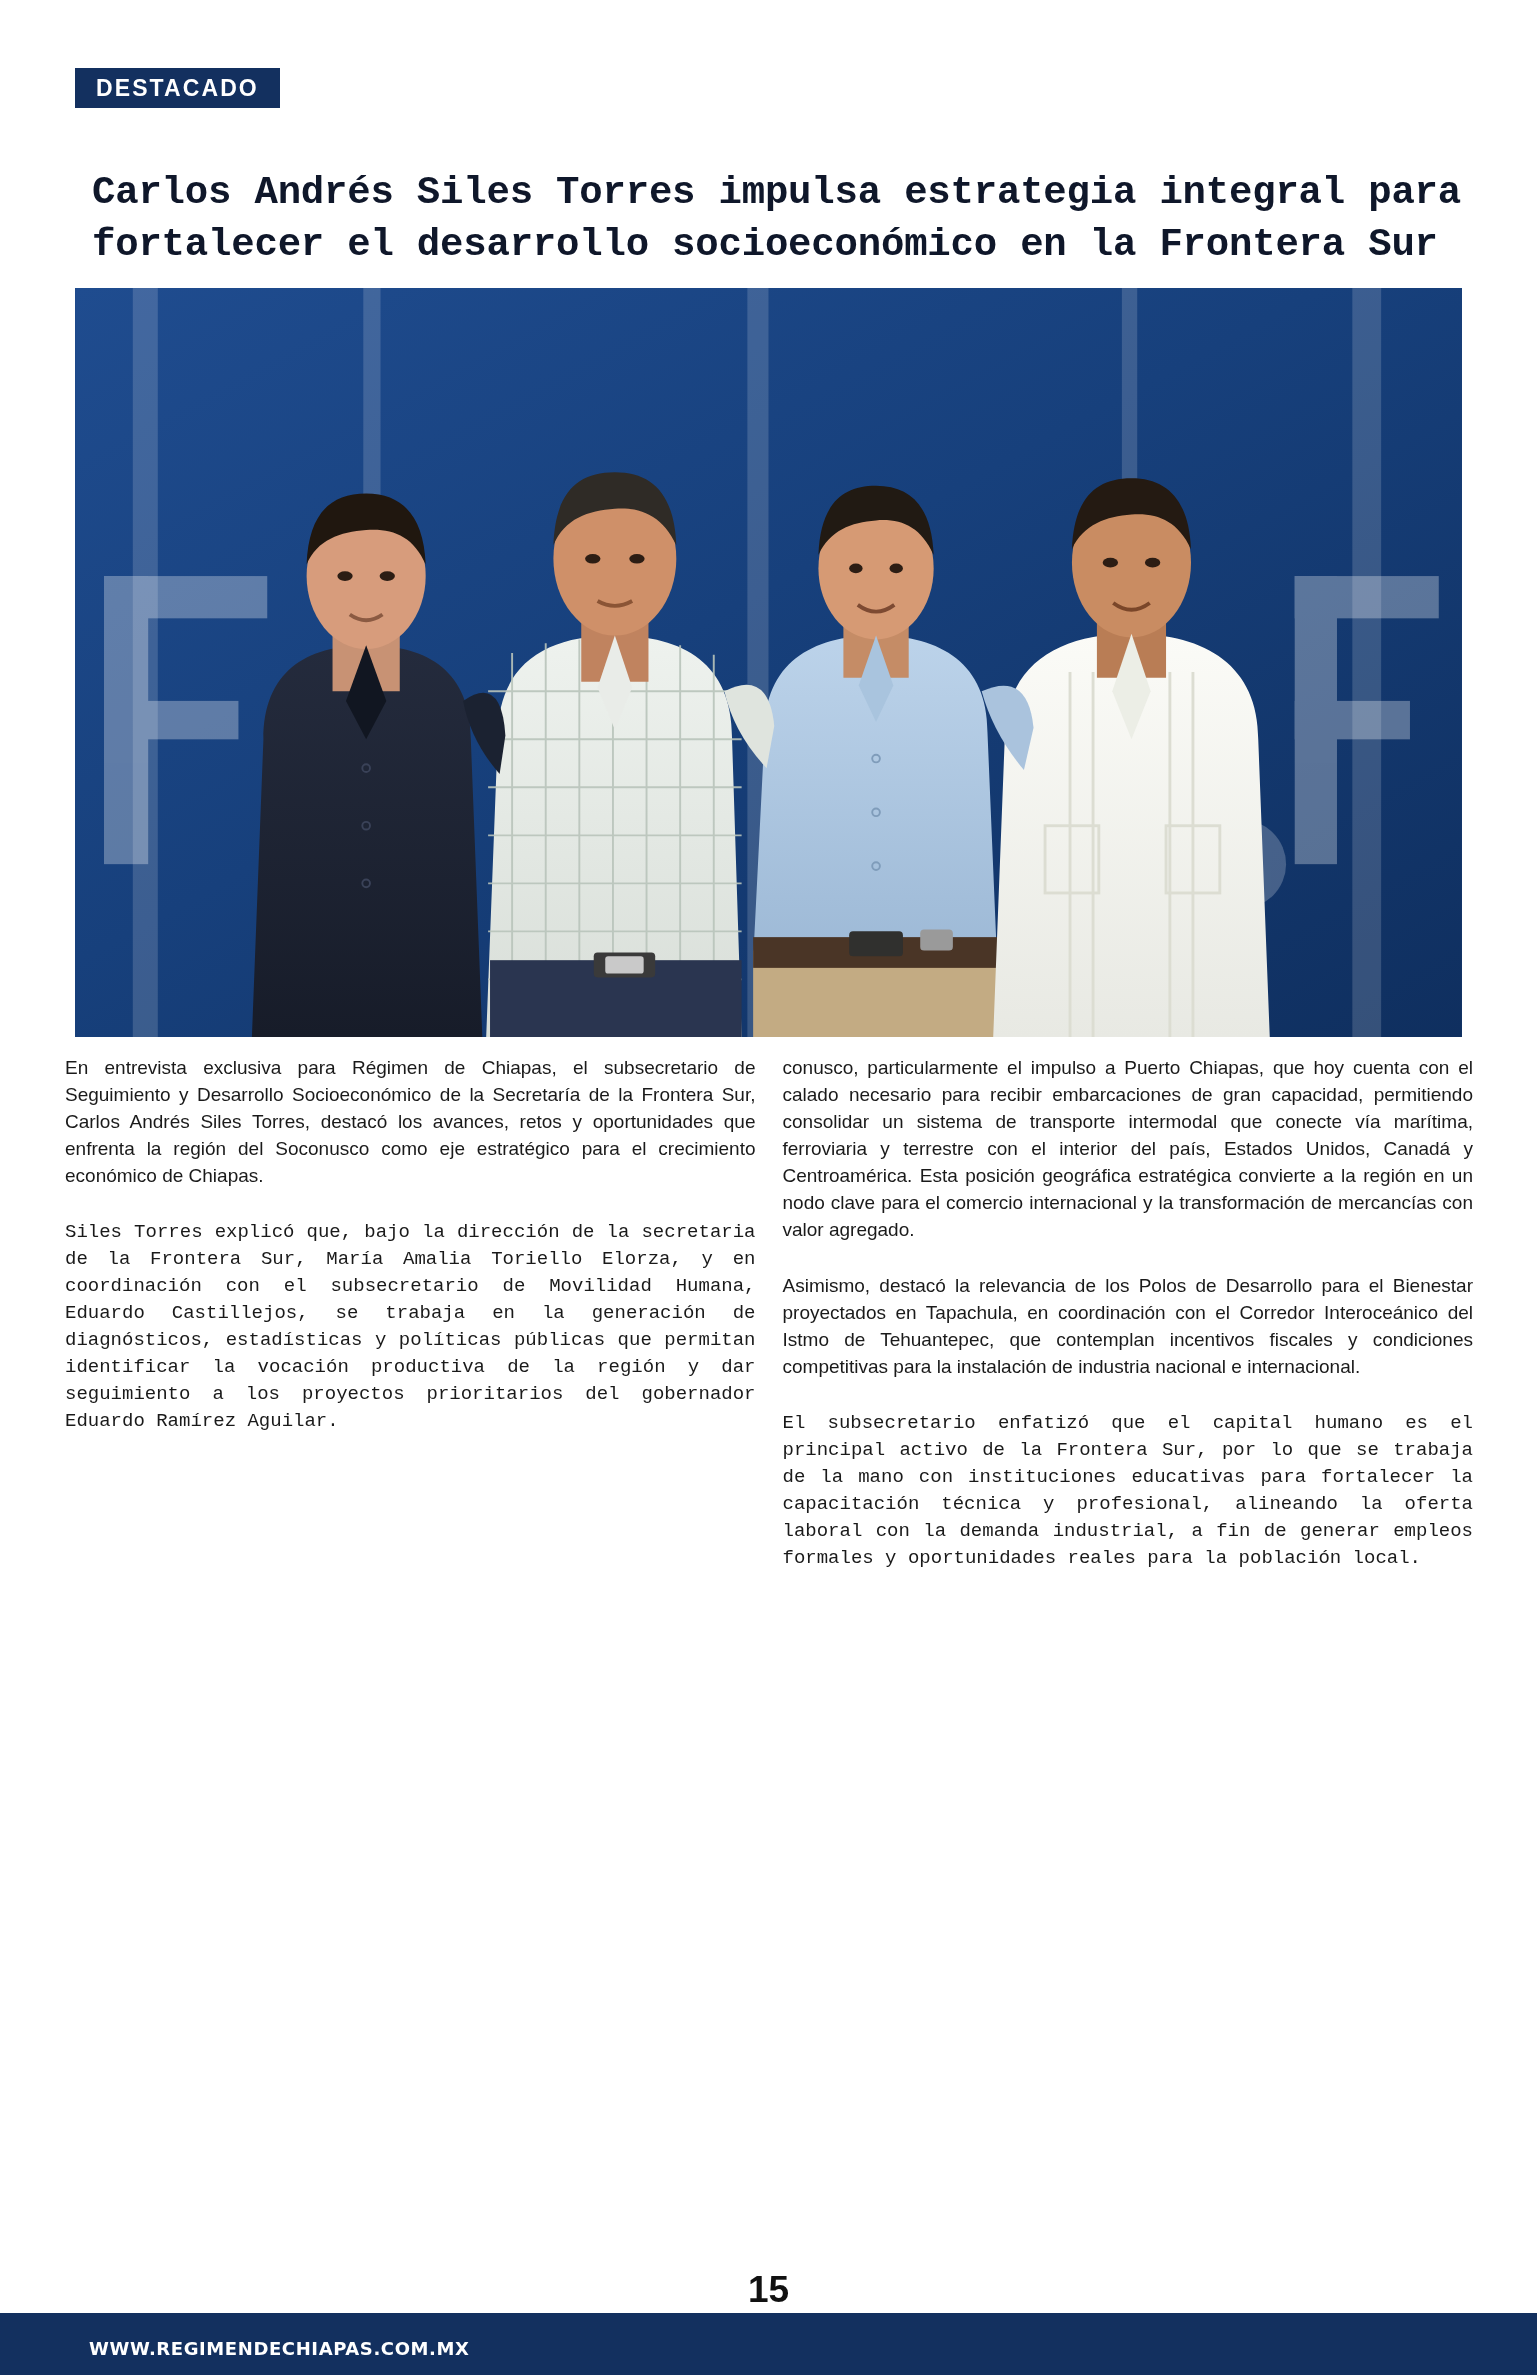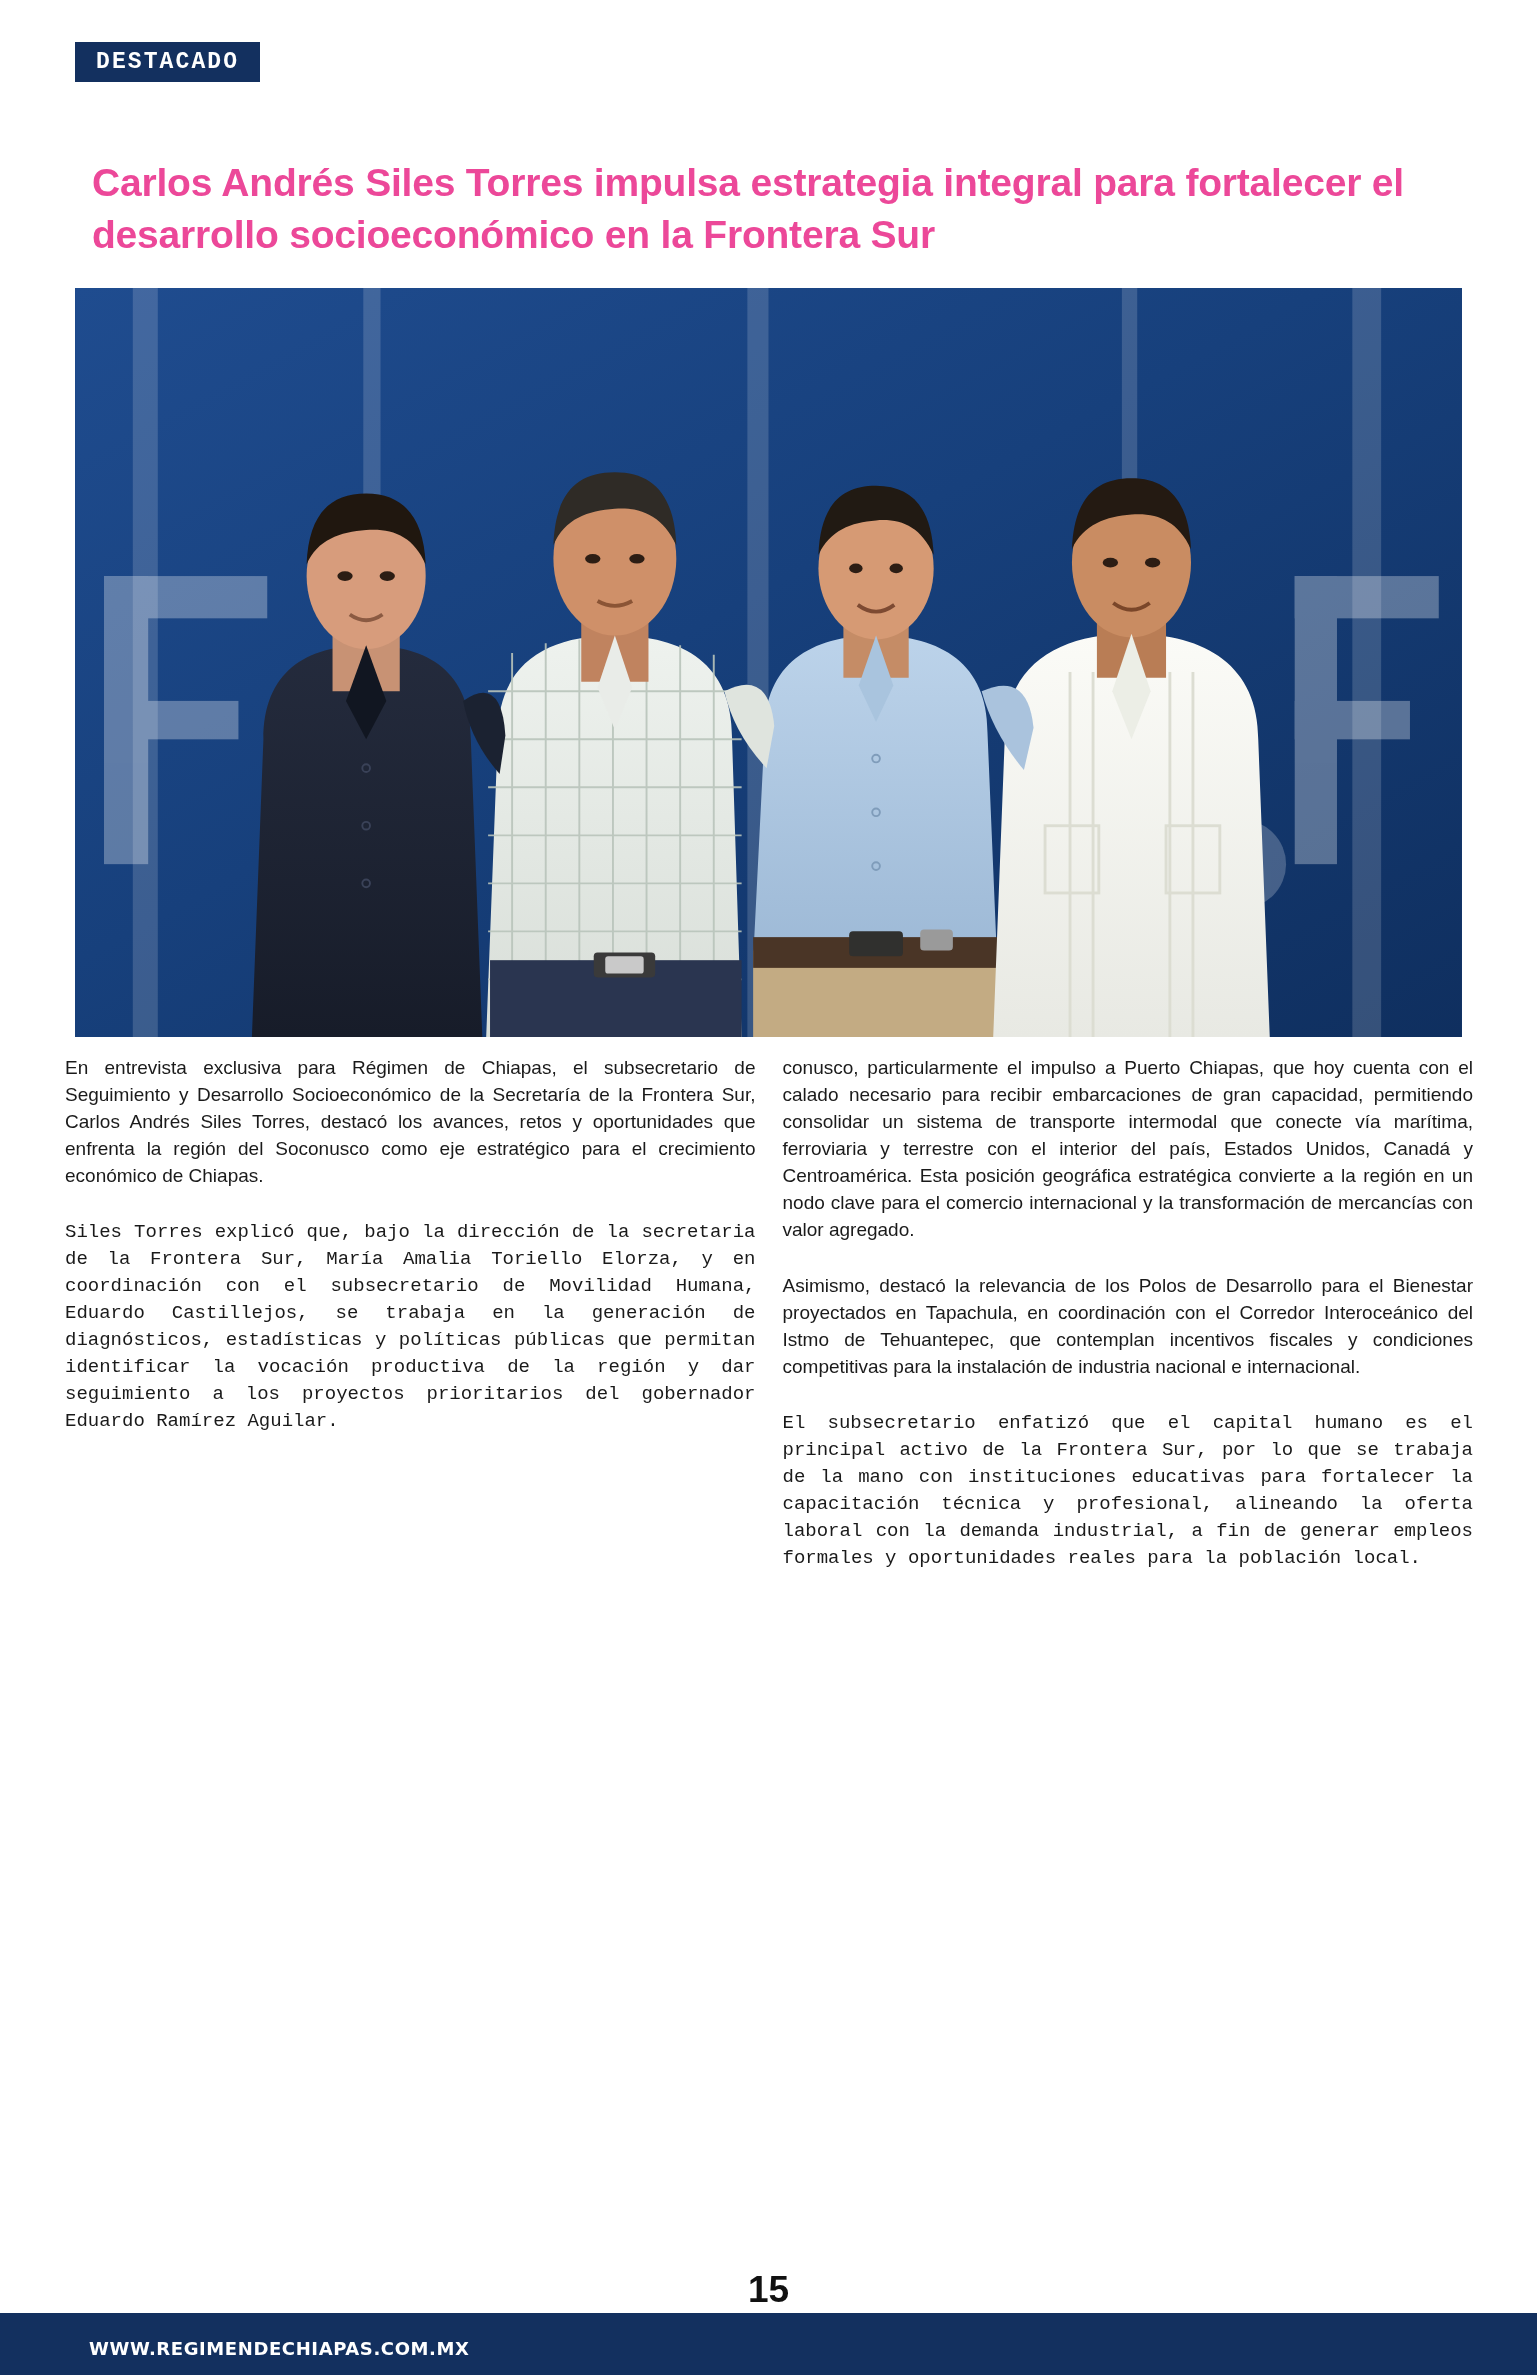--- a/index.html
+++ b/index.html
@@ -25,36 +25,37 @@
   
   .kicker-wrap {
     position: absolute;
     left: 75px;
     top: 42px;
   }
   .kicker {
     display: inline-block;
     background: #13305f;
     color: #ffffff;
-    font-family: Liberation Mono, monospace;
+    font-family: Liberation Sans, sans-serif;
     font-size: 23px;
     font-weight: bold;
     letter-spacing: 2.1px;
     padding: 8.6px 21px 8.6px 21px;
     line-height: 1;
+    margin-top: 26px;
   }
 
   
   .headline {
     position: absolute;
     left: 92px;
-    top: 131px;
+    top: 142px;
     width: 1374px;
-    color: #ec4899;
-    font-family: Liberation Sans, sans-serif;
+    color: #0f172a;
+    font-family: Liberation Mono, monospace;
     font-weight: bold;
     font-size: 39px;
     line-height: 1.32;
     letter-spacing: -0.2px;
   }
 
   
   .photo {
     position: absolute;
     left: 75px;

